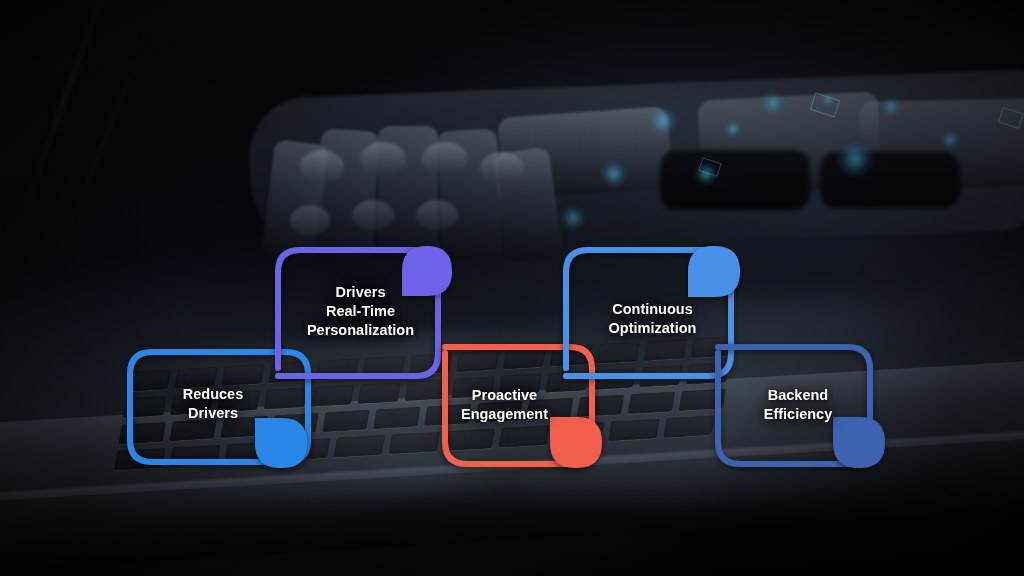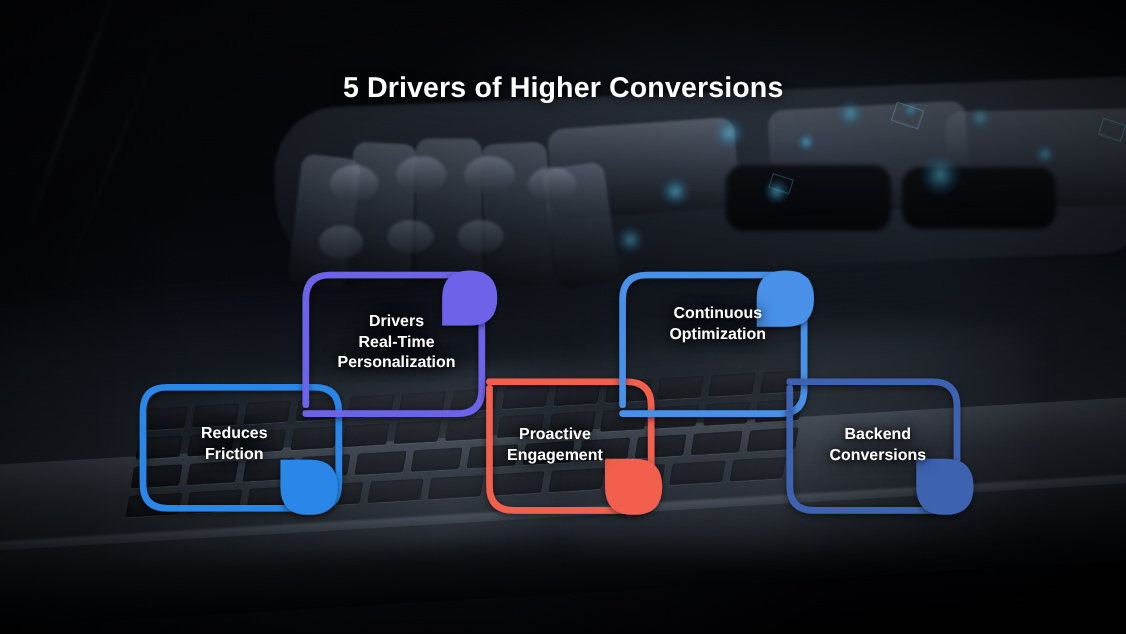--- a/index.html
+++ b/index.html
@@ -280,21 +280,20 @@
     <div class="glow" style="left:560px; top:205px; width:26px; height:26px; opacity:.8;"></div>
     <div class="glow" style="left:724px; top:120px; width:18px; height:18px;"></div>
     <div class="glow" style="left:820px; top:92px;  width:16px; height:16px;"></div>
     <div class="hex" style="left:812px; top:96px; width:26px; height:18px;"></div>
     <div class="hex" style="left:1000px; top:110px; width:22px; height:16px;"></div>
     <div class="hex" style="left:700px; top:160px; width:20px; height:14px; opacity:.6;"></div>
 
     <div class="vignette"></div>
   </div>
 
-  <div class="title">5 Drivers of Higher Conversions</div>
 
   <div class="diagram">
     <svg id="diagram-svg" width="1024" height="576">
         <defs>
           <filter id="softshadow" x="-30%" y="-30%" width="160%" height="160%">
             <feDropShadow dx="0" dy="2" stdDeviation="3" flood-color="#000" flood-opacity="0.55"></feDropShadow>
           </filter>
         </defs>
         <g>
           <path d="M 152 352
@@ -383,26 +382,26 @@
             Q 885 417 885 442.5
             L 885 442.5
             Q 885 468 859.5 468
             L 858.5 468
             Q 833 468 833 442.5
             Z" fill="#3D62B0" filter="url(#softshadow)"></path>
         </g>
       </svg>
     <div id="labels">
         <div class="node-label" style="left: 138px; top: 385px; width: 150px;">Reduces
-Friction</div>
+Drivers</div>
         <div class="node-label" style="left: 283px; top: 283px; width: 155px;">Drivers
 Real-Time
 Personalization</div>
         <div class="node-label" style="left: 432px; top: 386px; width: 145px;">Proactive
 Engagement</div>
-        <div class="node-label" style="left: 580px; top: 276px; width: 145px;">Continuous
+        <div class="node-label" style="left: 580px; top: 300px; width: 145px;">Continuous
 Optimization</div>
         <div class="node-label" style="left: 723px; top: 386px; width: 150px;">Backend
-Conversions</div>
+Efficiency</div>
       </div>
   </div>
 
 </div>
 
 </body></html>

